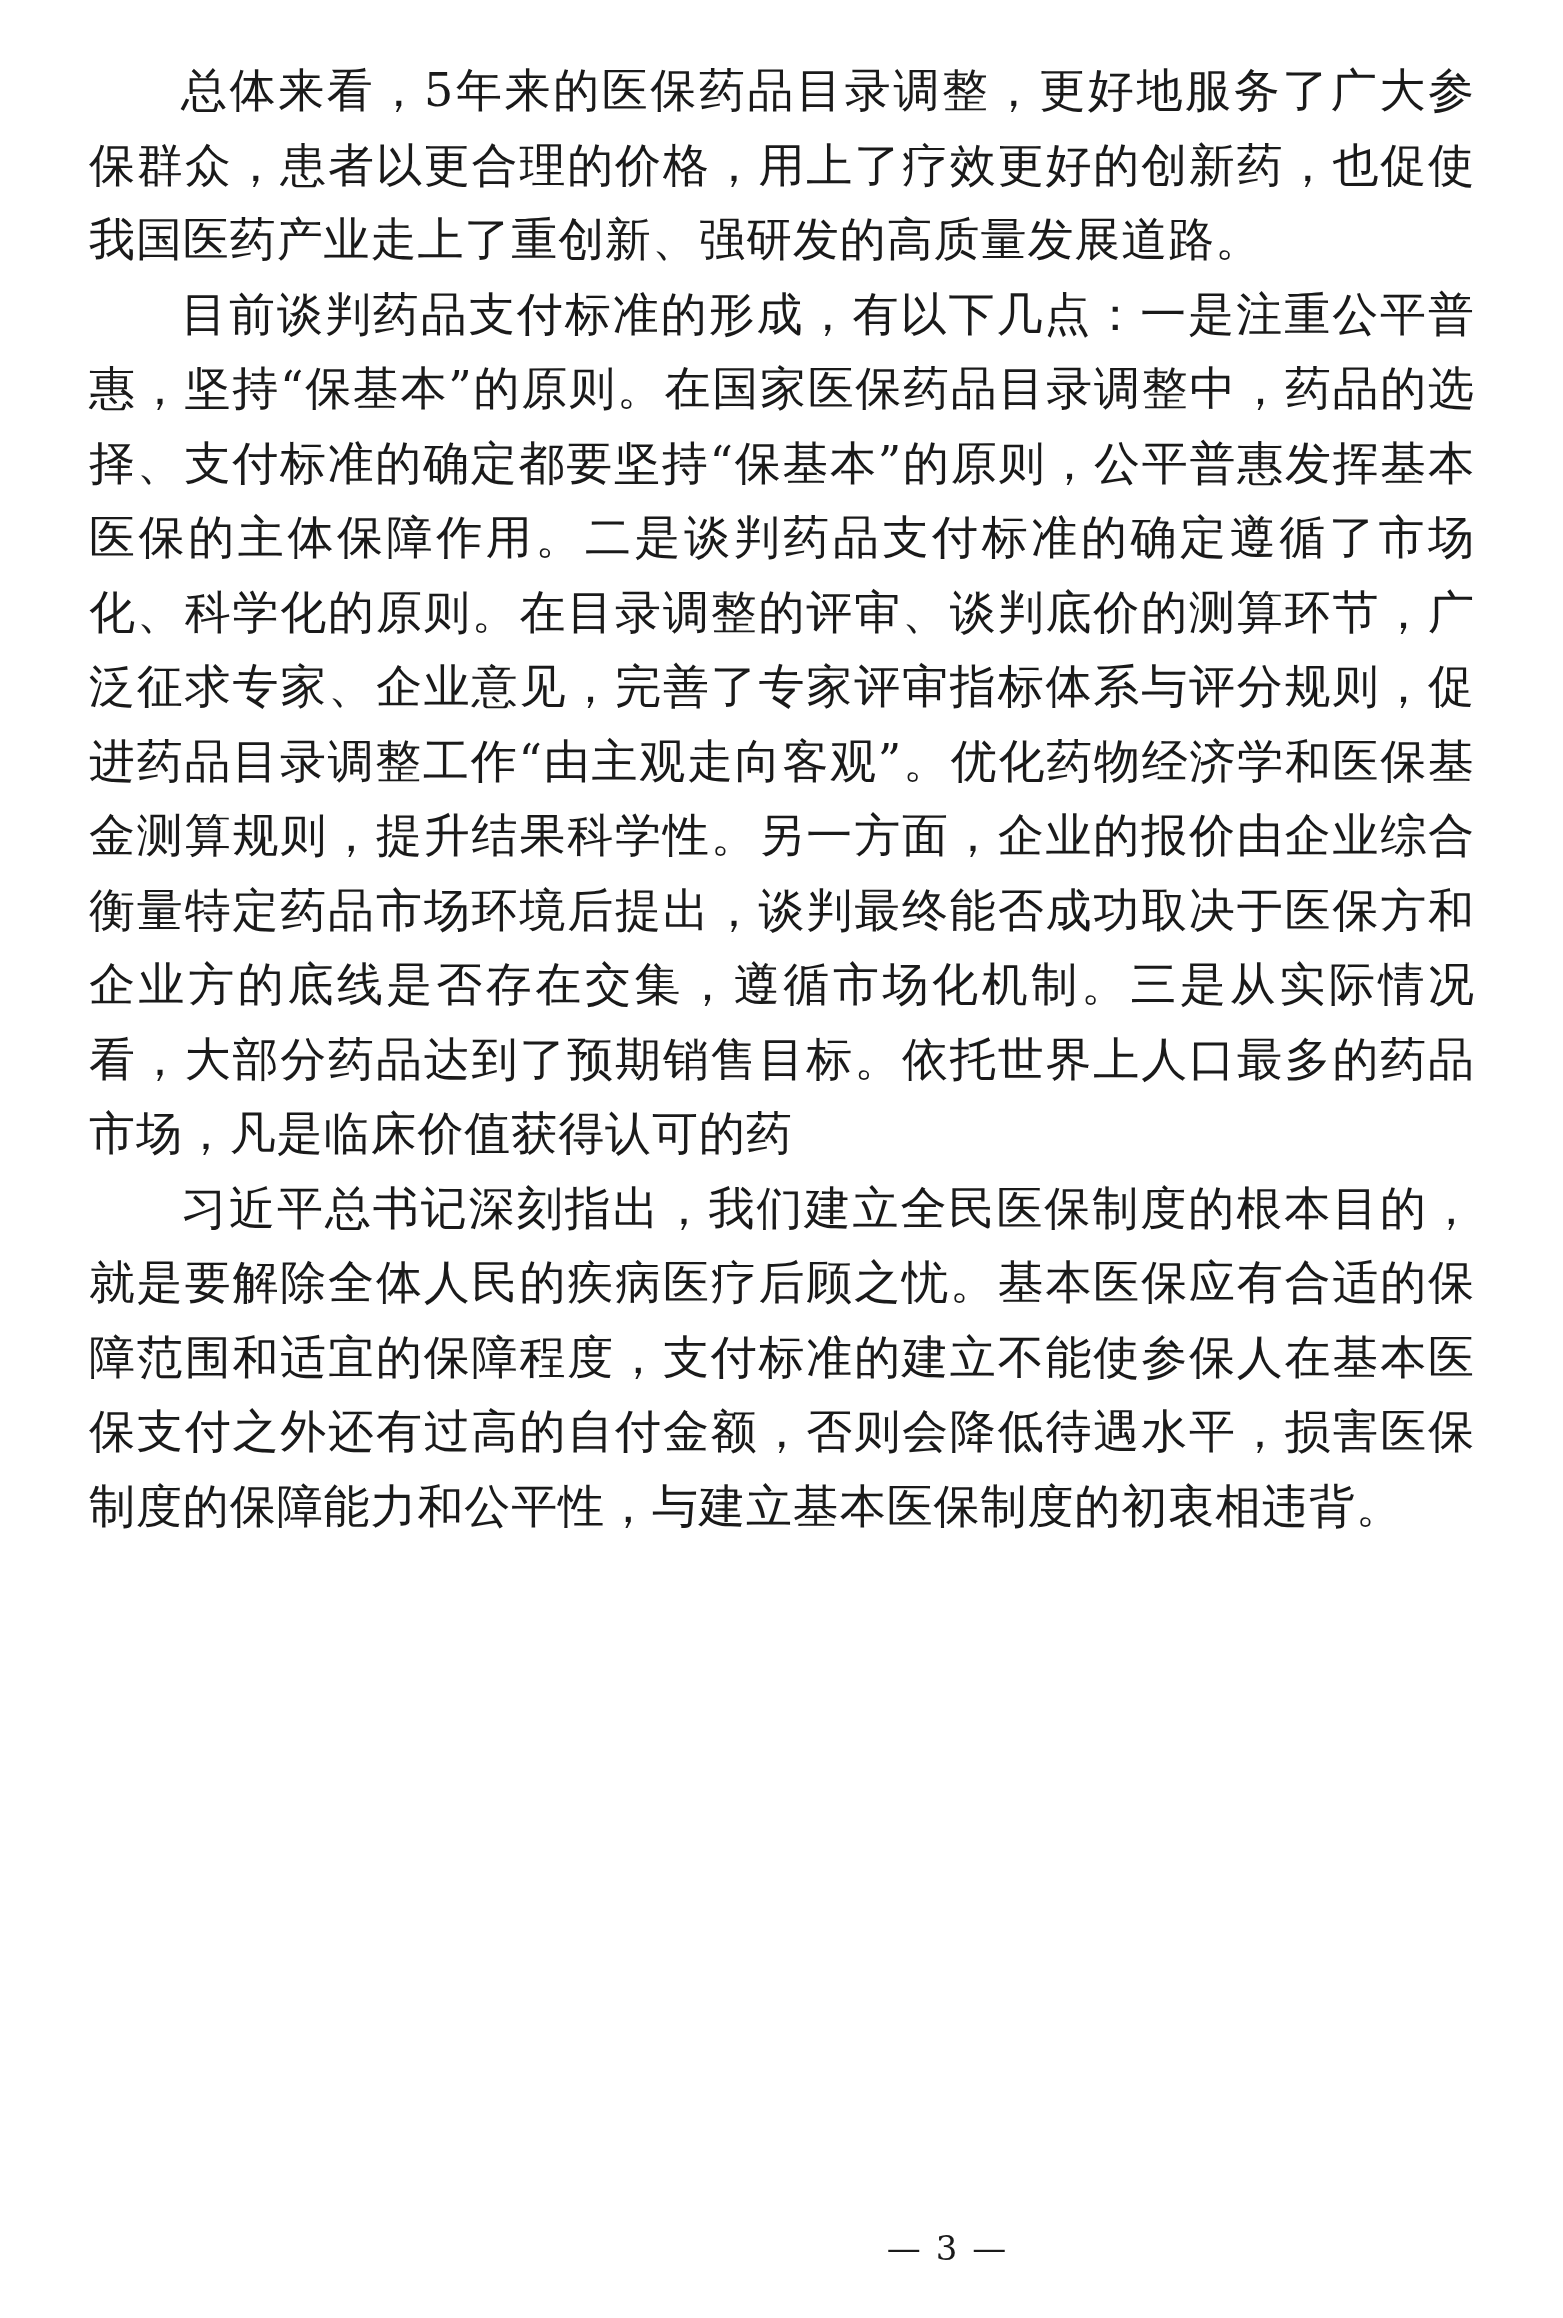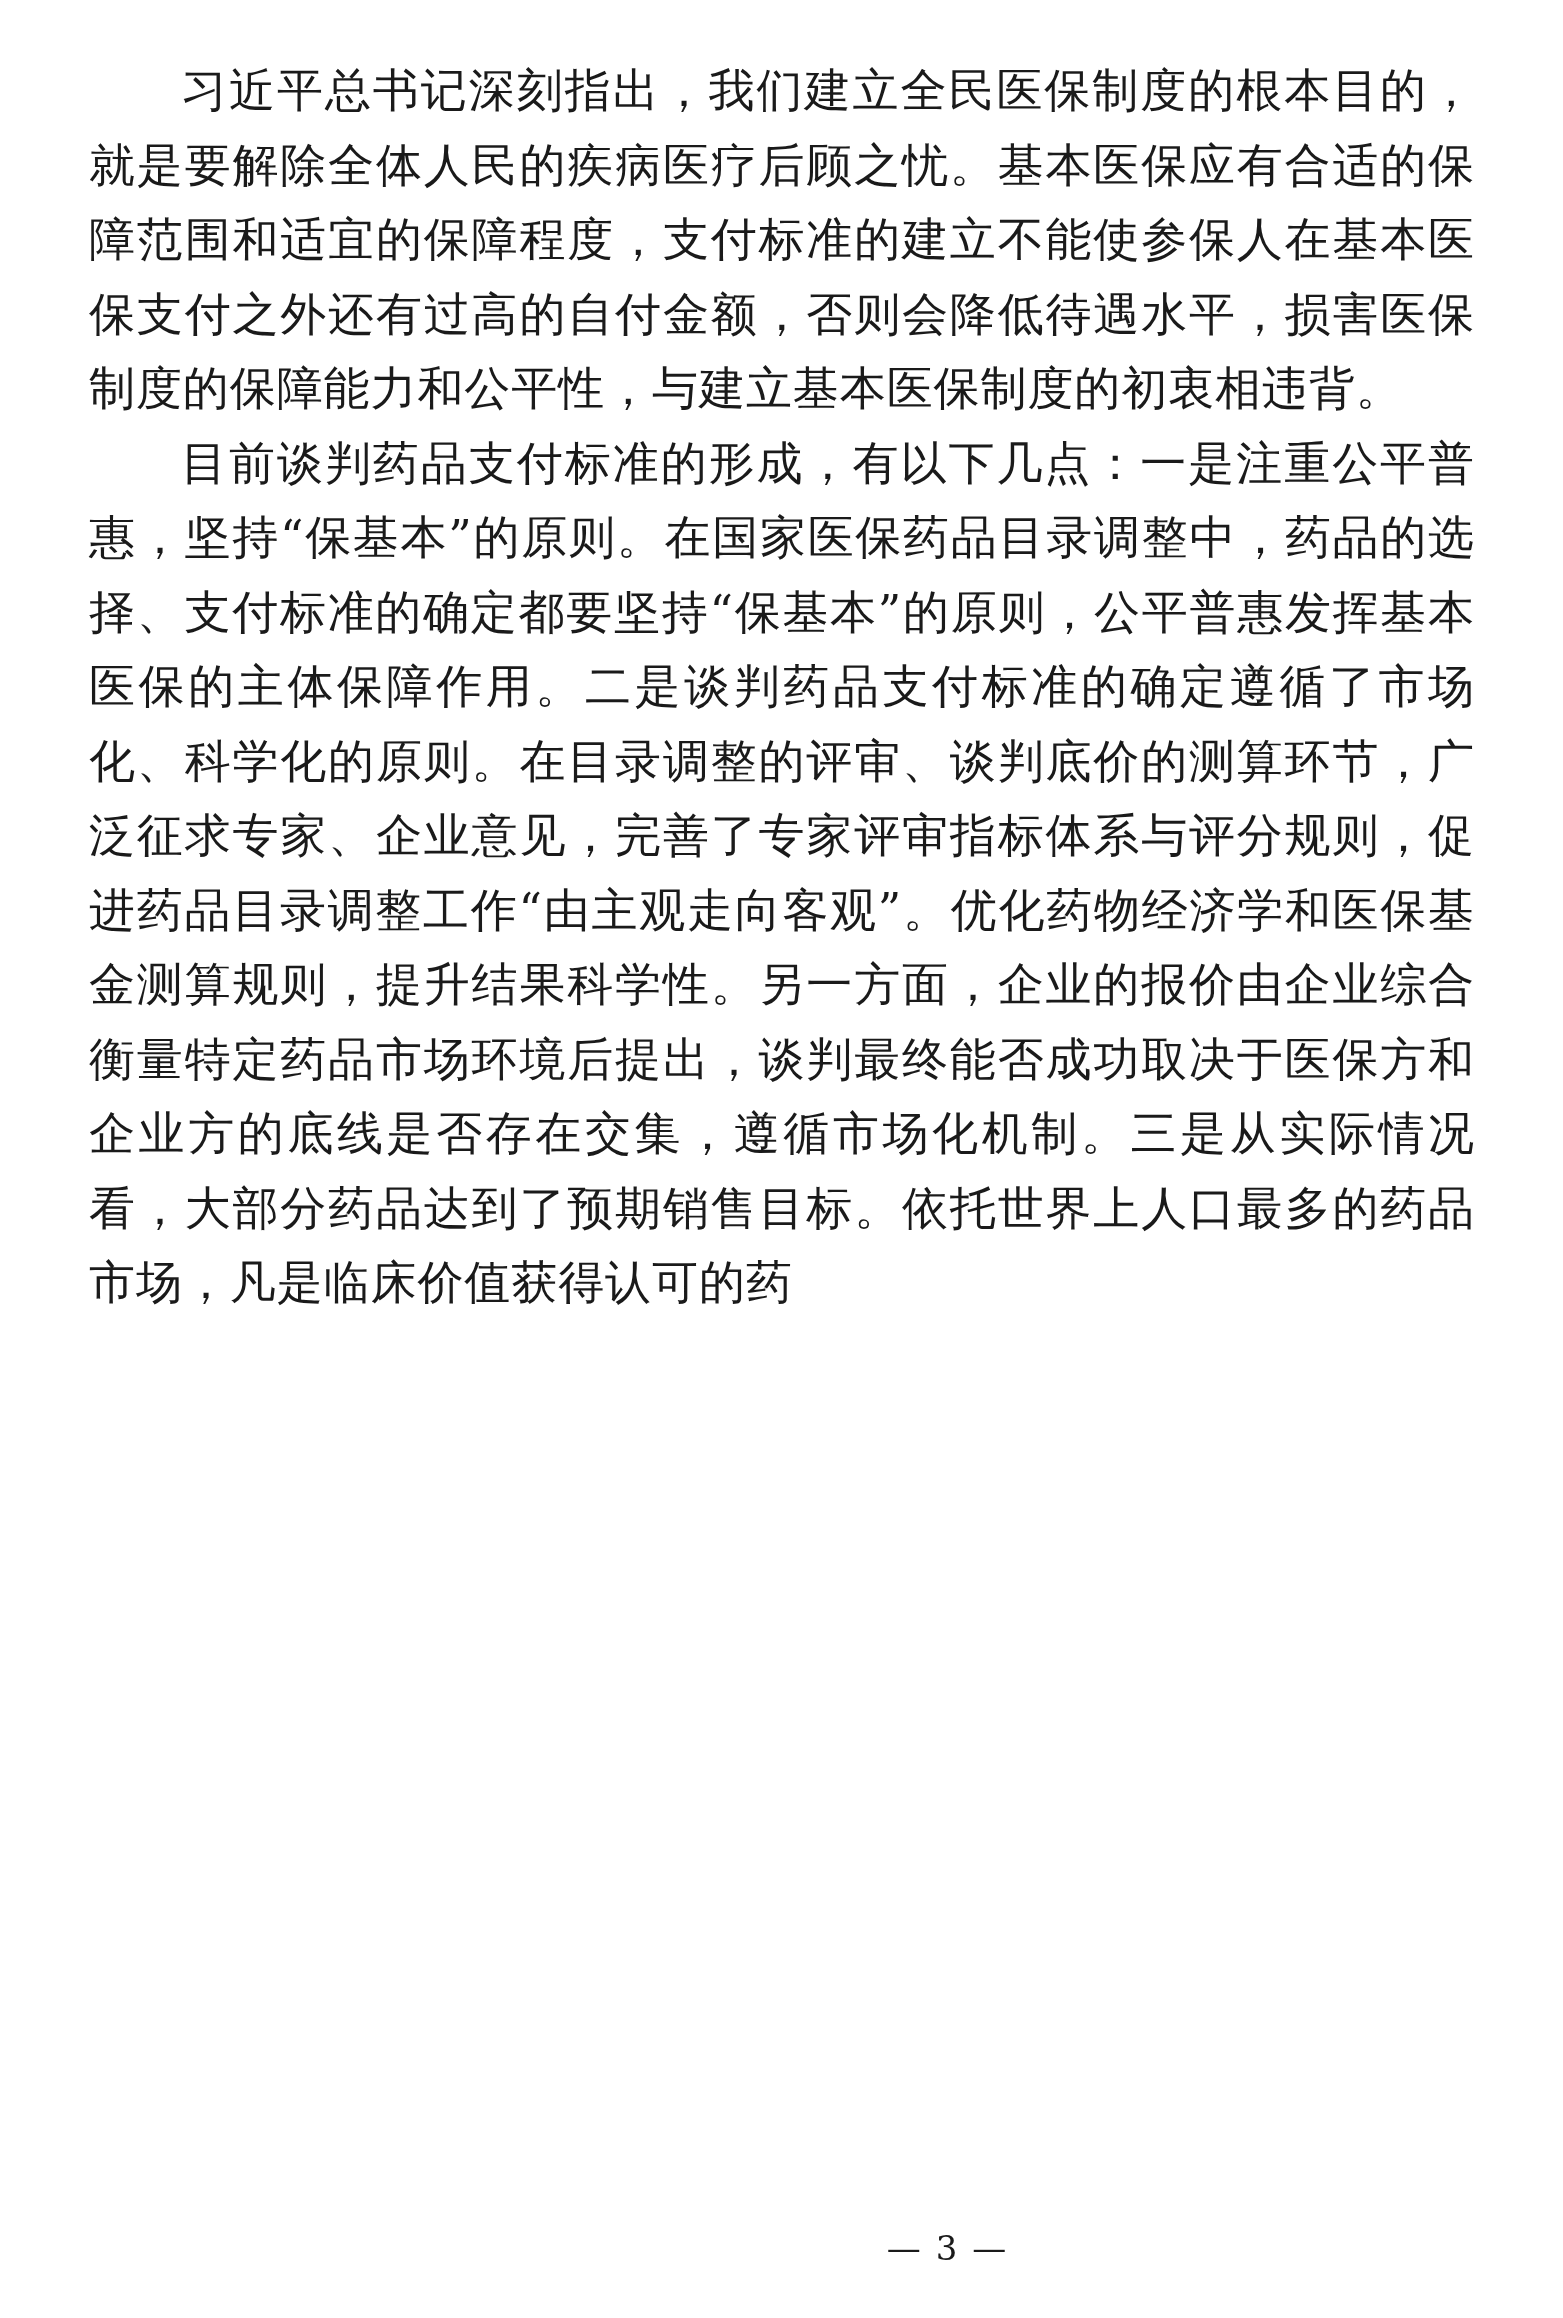--- a/index.html
+++ b/index.html
@@ -58,25 +58,26 @@
     display: inline-block;
     padding-left: 331px;
   }
 </style>
 </head>
 <body>
 
 <div class="page">
   <div class="doc-body">
 
+    <p class="para">总体来看，5年来的医保药品目录调整，更好地服务了广大参保群众，患者以更合理的价格，用上了疗效更好的创新药，也促使我国医药产业走上了重创新、强研发的高质量发展道路。</p>
 
 
+    <p class="para">目前谈判药品支付标准的形成，有以下几点：一是注重公平普惠，坚持“保基本”的原则。在国家医保药品目录调整中，药品的选择、支付标准的确定都要坚持“保基本”的原则，公平普惠发挥基本医保的主体保障作用。二是谈判药品支付标准的确定遵循了市场化、科学化的原则。在目录调整的评审、谈判底价的测算环节，广泛征求专家、企业意见，完善了专家评审指标体系与评分规则，促进药品目录调整工作“由主观走向客观”。优化药物经济学和医保基金测算规则，提升结果科学性。另一方面，企业的报价由企业综合衡量特定药品市场环境后提出，谈判最终能否成功取决于医保方和企业方的底线是否存在交集，遵循市场化机制。三是从实际情况看，大部分药品达到了预期销售目标。依托世界上人口最多的药品市场，凡是临床价值获得认可的药</p>
+
     <p class="para">习近平总书记深刻指出，我们建立全民医保制度的根本目的，就是要解除全体人民的疾病医疗后顾之忧。基本医保应有合适的保障范围和适宜的保障程度，支付标准的建立不能使参保人在基本医保支付之外还有过高的自付金额，否则会降低待遇水平，损害医保制度的保障能力和公平性，与建立基本医保制度的初衷相违背。</p>
-
-    <p class="para">目前谈判药品支付标准的形成，有以下几点：一是注重公平普惠，坚持“保基本”的原则。在国家医保药品目录调整中，药品的选择、支付标准的确定都要坚持“保基本”的原则，公平普惠发挥基本医保的主体保障作用。二是谈判药品支付标准的确定遵循了市场化、科学化的原则。在目录调整的评审、谈判底价的测算环节，广泛征求专家、企业意见，完善了专家评审指标体系与评分规则，促进药品目录调整工作“由主观走向客观”。优化药物经济学和医保基金测算规则，提升结果科学性。另一方面，企业的报价由企业综合衡量特定药品市场环境后提出，谈判最终能否成功取决于医保方和企业方的底线是否存在交集，遵循市场化机制。三是从实际情况看，大部分药品达到了预期销售目标。依托世界上人口最多的药品市场，凡是临床价值获得认可的药</p>
 
   </div>
 
   <div class="page-number">
     <span class="pn-inner">— 3 —</span>
   </div>
 </div>
 
 
 </body></html>

